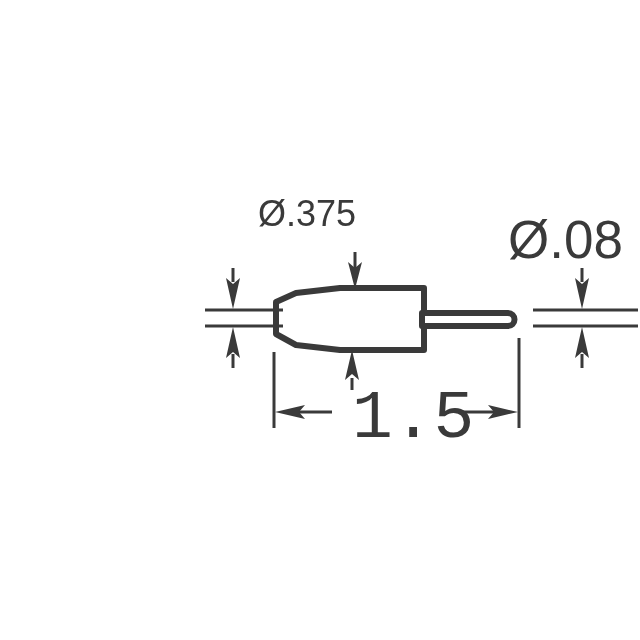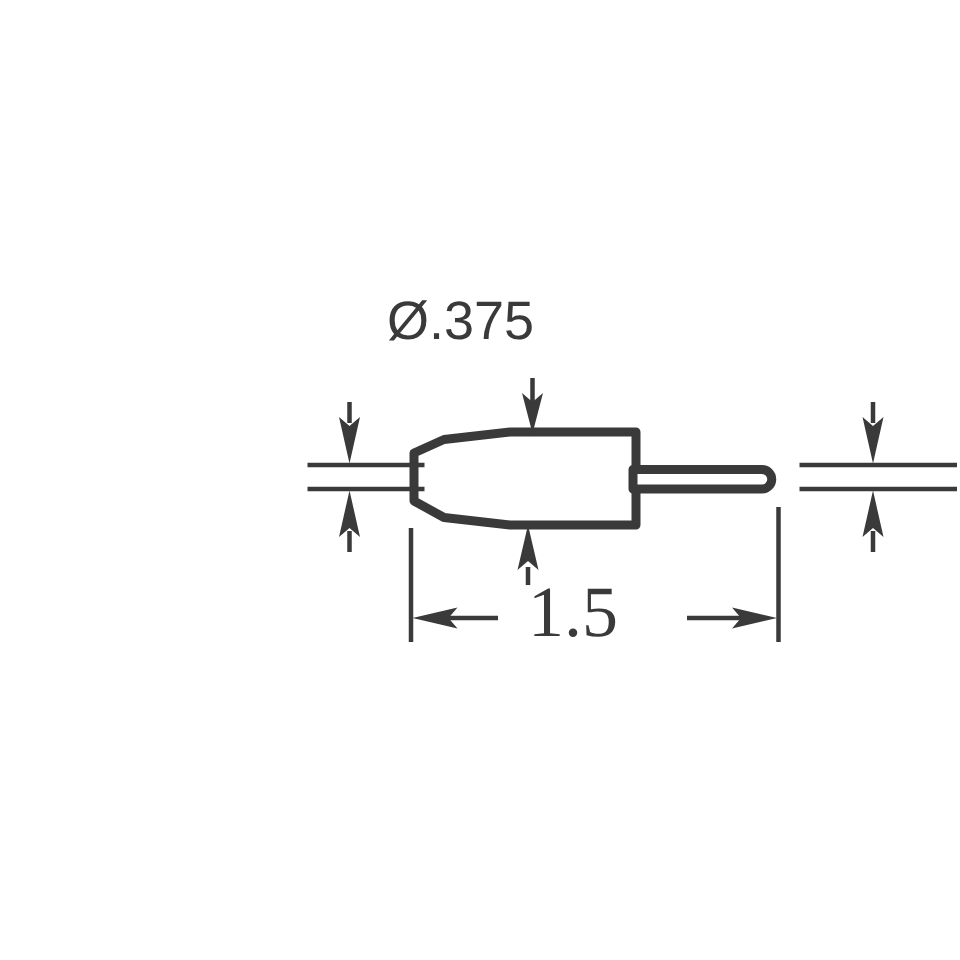--- a/index.html
+++ b/index.html
@@ -114,16 +114,17 @@
       <polygon class="arrowhead" points="275,412 305,405 299,412 305,419"></polygon>
 
       <line class="line thin" x1="458" y1="412" x2="500" y2="412"></line>
       <polygon class="arrowhead" points="518,412 488,405 494,412 488,419"></polygon>
     </g>
   </svg>
 
 
   <div style="position:absolute; left:258px; top:196px; font-family:'Liberation Sans', sans-serif; font-size:36px; color:#3a3a3a; white-space:nowrap; line-height:1;">Ø.375</div>
 
+  <div style="position:absolute; left:508px; top:213px; font-family:'Liberation Sans', sans-serif; font-size:53px; color:#3a3a3a; white-space:nowrap; line-height:1;">Ø.08</div>
 
-  <div style="position:absolute; left:352px; top:385px; font-family:Liberation Serif, serif; font-size:48px; color:#3a3a3a; white-space:nowrap; line-height:1;">1.5</div>
+  <div style="position:absolute; left:352px; top:385px; font-family:Liberation Mono, monospace; font-size:68px; color:#3a3a3a; white-space:nowrap; line-height:1;">1.5</div>
 
 </div>
 
 </body></html>

